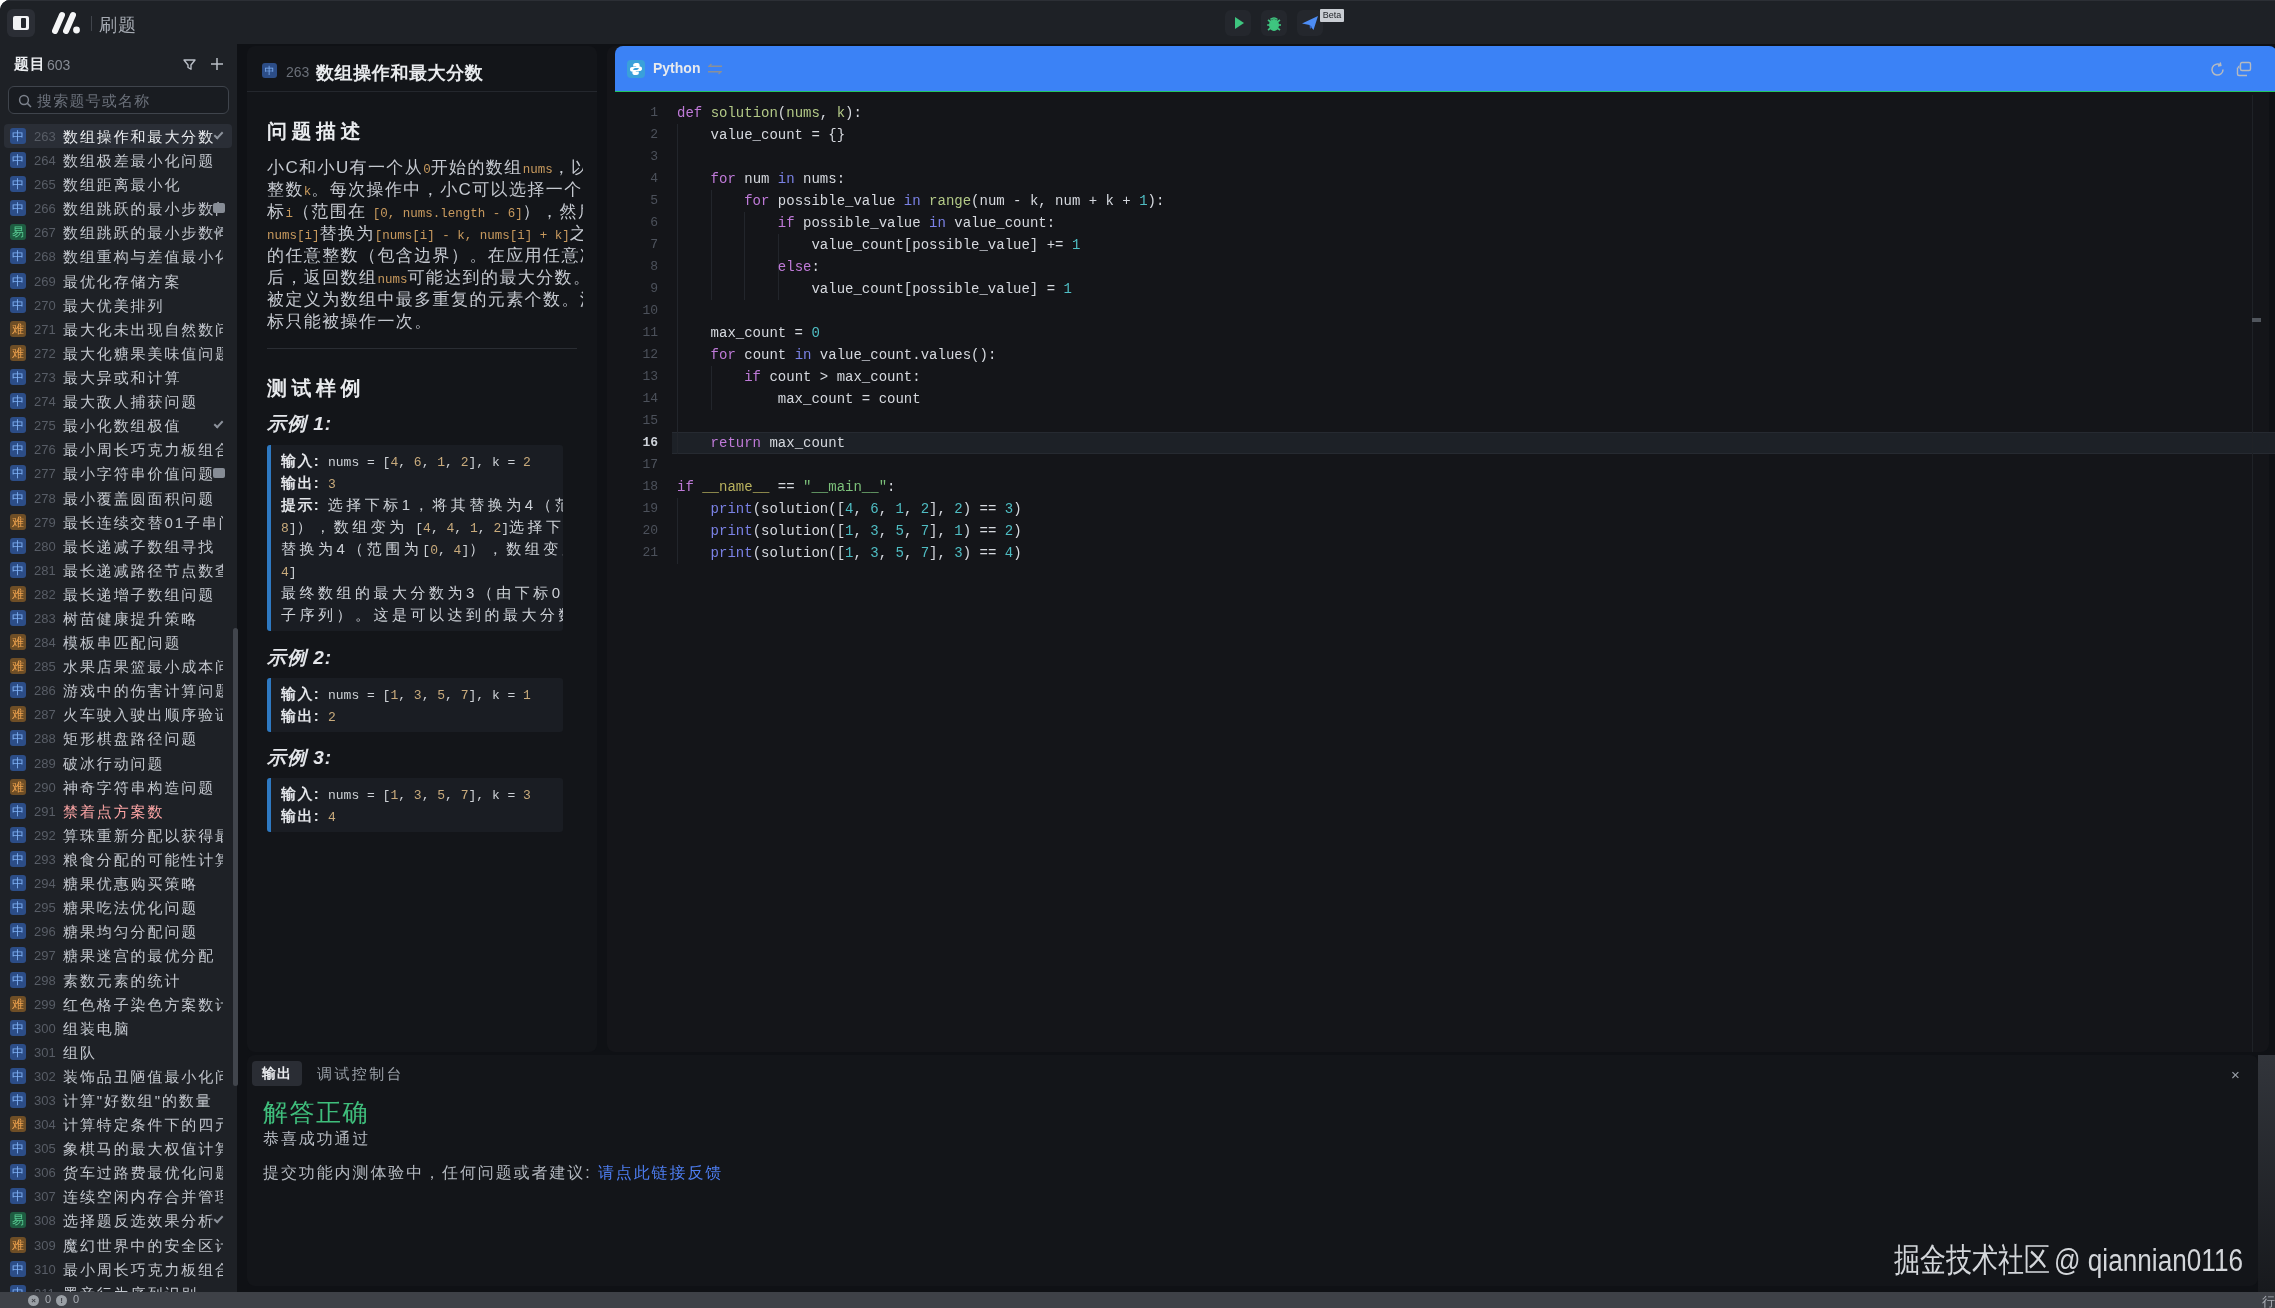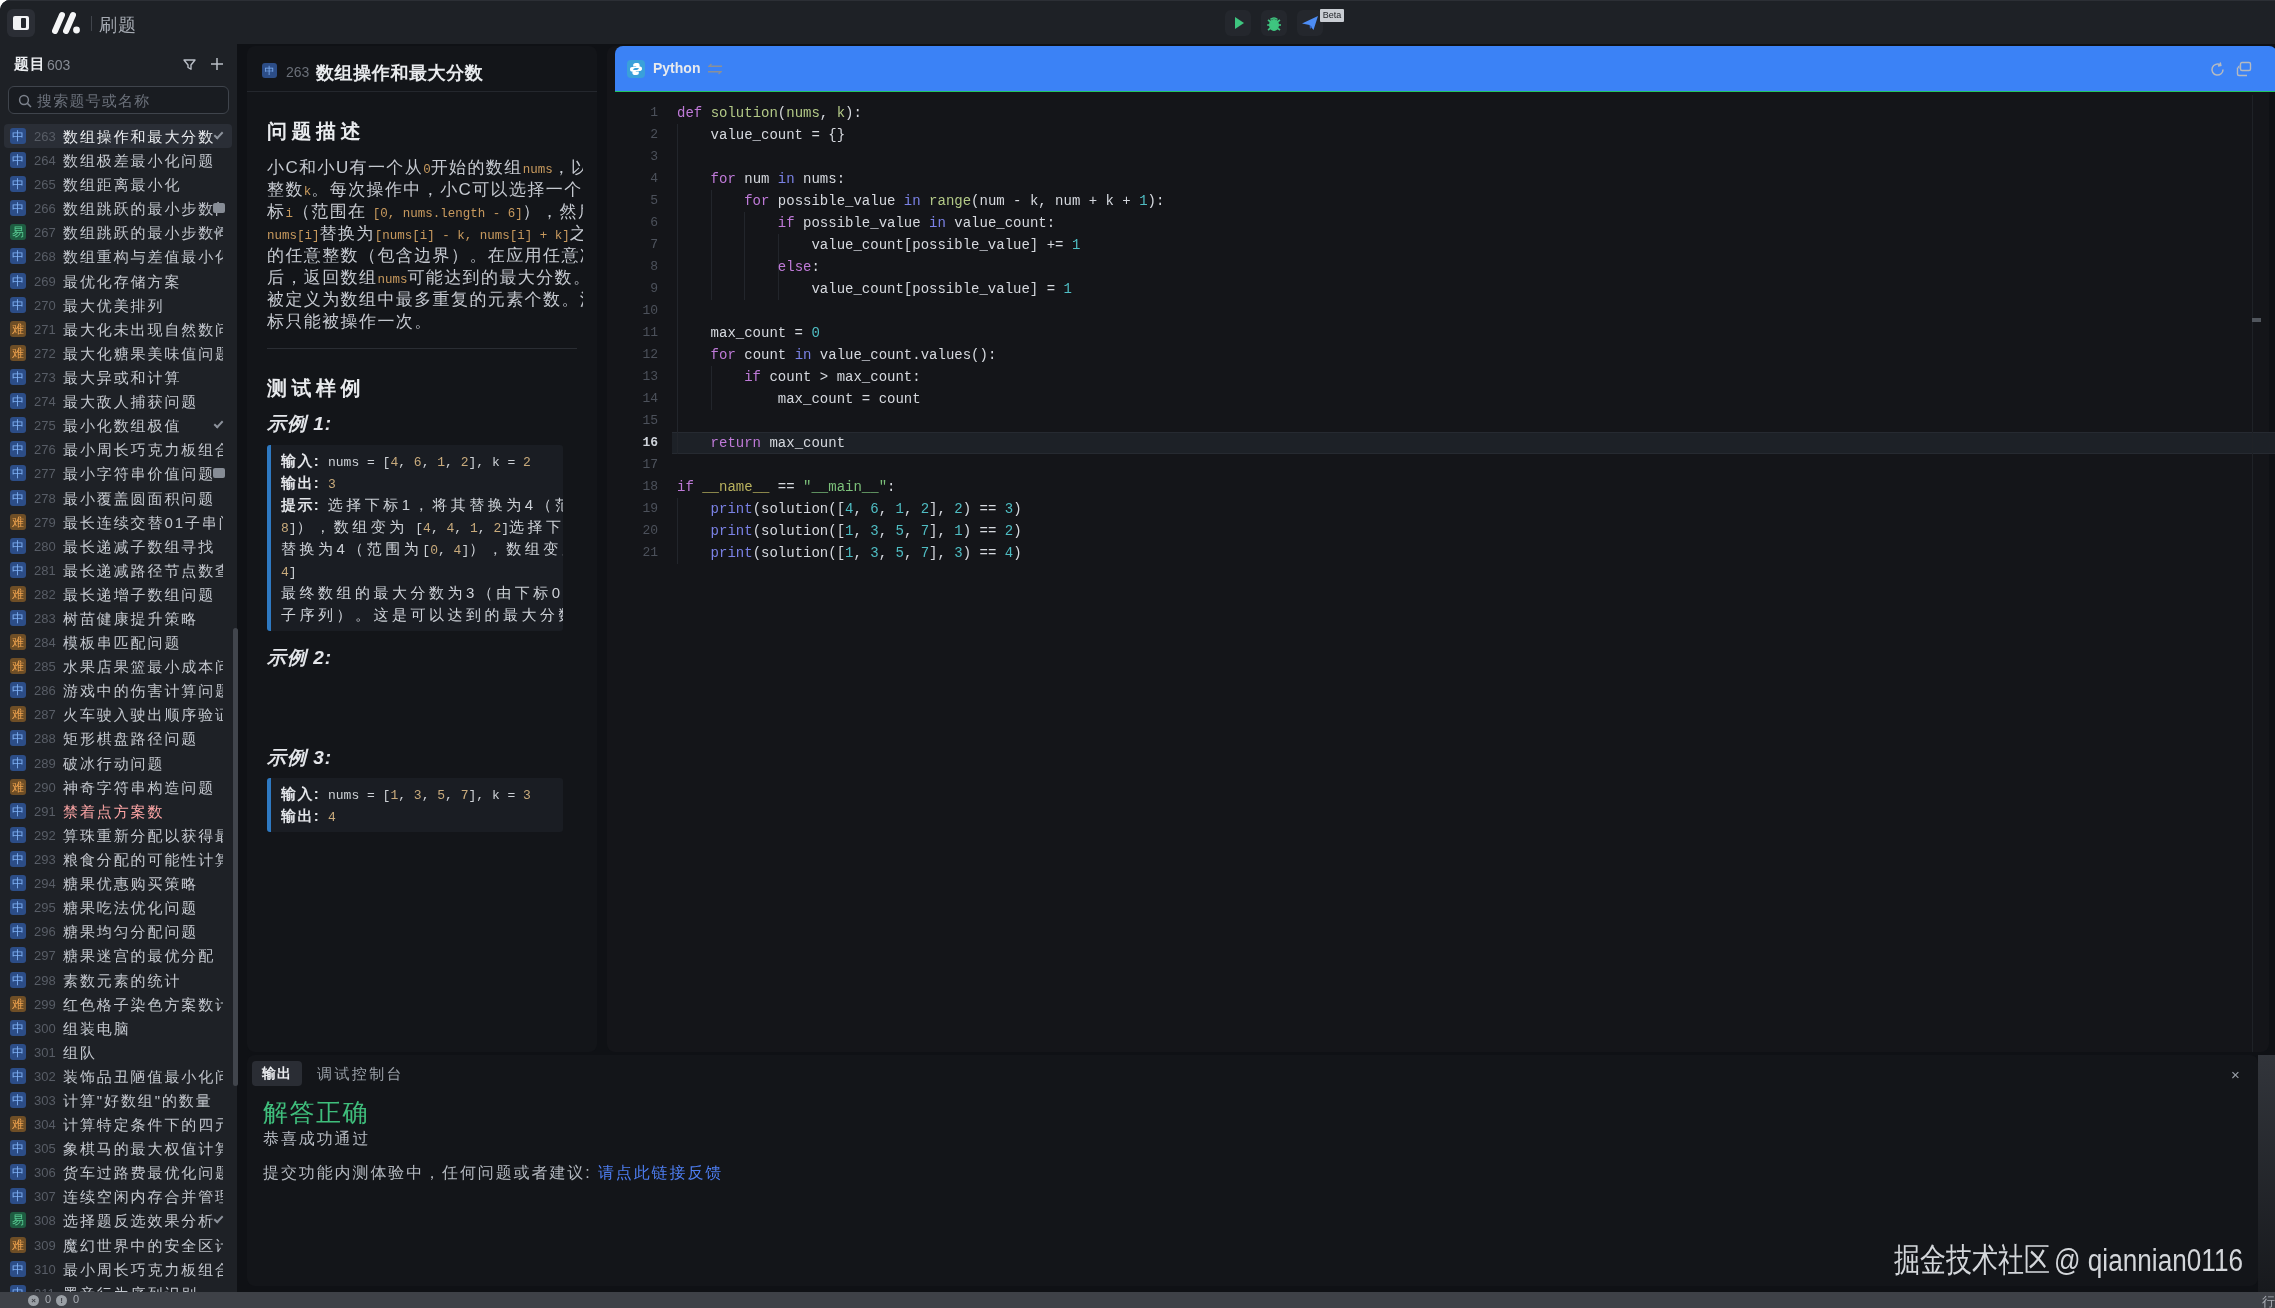--- a/index.html
+++ b/index.html
@@ -399,20 +399,24 @@
         <div class="bline"><span class="blab">输入:</span><span class="bmono"> nums = [<span class="bd">4</span>, <span class="bd">6</span>, <span class="bd">1</span>, <span class="bd">2</span>], k = <span class="bd">2</span></span></div>
 <div class="bline"><span class="blab">输出:</span><span class="bmono"> <span class="bd">3</span></span></div>
 <div class="bline"><span class="blab">提示:</span><span class="bmono"></span><span class="cjk"> 选择下标1，将其替换为4（范围为</span></div>
 <div class="bline"><span class="bmono"><span class="bd">8</span>]</span><span class="cjk">），数组变为 </span><span class="bmono">[<span class="bd">4</span>, <span class="bd">4</span>, <span class="bd">1</span>, <span class="bd">2</span>]</span><span class="cjk">选择下标3，将其</span></div>
 <div class="bline"><span class="cjk">替换为4（范围为</span><span class="bmono">[<span class="bd">0</span>, <span class="bd">4</span>]</span><span class="cjk">），数组变为 </span></div>
 <div class="bline"><span class="bmono"><span class="bd">4</span>]</span></div>
 <div class="bline"><span class="cjk">最终数组的最大分数为3（由下标0、1和3组成的</span></div>
 <div class="bline"><span class="cjk">子序列）。这是可以达到的最大分数。</span></div>
       </div>
   <div class="exlab" style="top:599px">示例 2:</div>
+  <div class="exblk" style="top:632px">
+        <div class="bline"><span class="blab">输入:</span><span class="bmono"> nums = [<span class="bd">1</span>, <span class="bd">3</span>, <span class="bd">5</span>, <span class="bd">7</span>], k = <span class="bd">1</span></span></div>
+<div class="bline"><span class="blab">输出:</span><span class="bmono"> <span class="bd">2</span></span></div>
+      </div>
   <div class="exlab" style="top:699px">示例 3:</div>
   <div class="exblk" style="top:732px">
         <div class="bline"><span class="blab">输入:</span><span class="bmono"> nums = [<span class="bd">1</span>, <span class="bd">3</span>, <span class="bd">5</span>, <span class="bd">7</span>], k = <span class="bd">3</span></span></div>
 <div class="bline"><span class="blab">输出:</span><span class="bmono"> <span class="bd">4</span></span></div>
       </div>
 </div>
 <div id="ed">
   <div id="edhead">
     <div id="pyic"><svg width="18" height="18" viewBox="0 0 18 18">
             <path d="M8.8 3 C6.8 3 6.2 4 6.2 5 L6.2 6.4 L9.2 6.4 L9.2 7 L5 7 C3.8 7 3 7.9 3 9.2 C3 10.6 3.8 11.5 5 11.5 L6.2 11.5 L6.2 9.9 C6.2 8.8 7.2 8 8.3 8 L11 8 C12 8 12.6 7.3 12.6 6.4 L12.6 5 C12.6 3.9 11.8 3.3 10.8 3.1 C10.1 3 9.4 3 8.8 3 Z" fill="#fff"></path>

